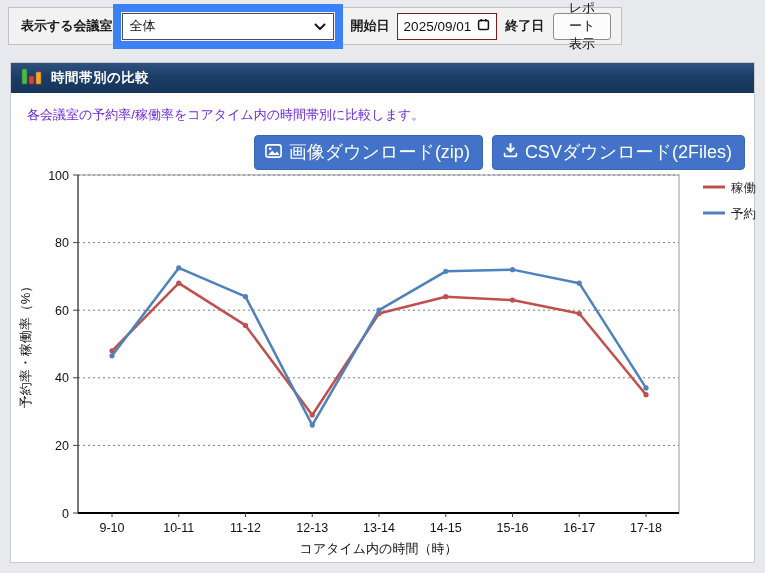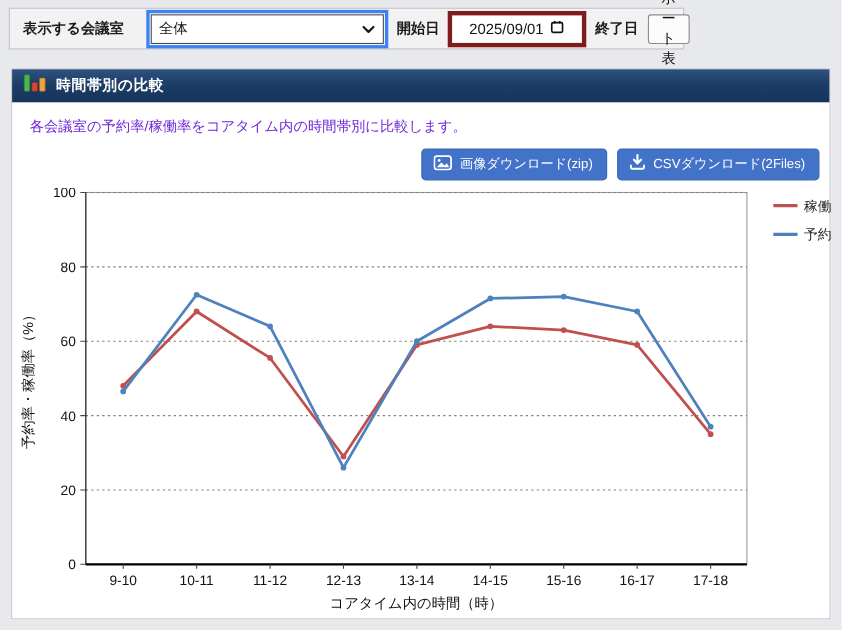--- a/index.html
+++ b/index.html
@@ -11,32 +11,32 @@
   }
   
   .toolbar{
     position:absolute;left:8px;top:7px;width:614px;height:38px;
     background:#f2f2f3;border:1px solid #c2c2c2;box-sizing:border-box;
     display:flex;align-items:center;
   }
   .tb-label{font-size:13px;font-weight:bold;color:#1a1a1a;white-space:nowrap;}
   .lbl-room{margin-left:12px;}
   .annotation-box{
-    margin-left:20px;border:3px solid #3b82f6;padding:1px;background:transparent;
+    margin-left:0;border:8px solid #3b82f6;padding:1px;background:transparent;
     display:flex;align-items:flex-start;
   }
   .select-box{
     width:196px;height:25px;background:#fff;border:1px solid #4d4d4d;
     display:flex;align-items:center;justify-content:space-between;
     padding:0 7px;font-size:13px;color:#111;box-sizing:content-box;cursor:pointer;
   }
   .date-label{margin-left:8px;}
   .date-input{
-    margin-left:7px;height:25px;background:#fff;border:4px solid #7f1d1d;
-    display:flex;align-items:center;gap:6px;padding:0 16px;
+    margin-left:7px;height:25px;background:#fff;border:1px solid #7f1d1d;
+    display:flex;align-items:center;gap:6px;padding:0 6px;
     font-size:13.5px;color:#111;cursor:text;
   }
   .report-btn{
     margin-left:9px;margin-right:10px;height:27px;padding:0 11px;
     background:#fcfcfc;border:1px solid #8c8c8c;border-radius:3px;
     font-size:13px;color:#111;display:flex;align-items:center;cursor:pointer;
     font-family:Liberation Serif, serif;
   }
   
   .panel{
@@ -45,21 +45,21 @@
   }
   .panel-header{
     height:30px;background:linear-gradient(#2e5180 0%,#1c3d66 45%,#16345a 100%);
     display:flex;align-items:center;gap:9px;padding:0 10px;
   }
   .panel-title{color:#ffffff;font-weight:bold;font-size:13.5px;letter-spacing:.5px;}
   .panel-desc{margin:13px 0 0 16px;font-size:13px;color:#6d28d9;}
   .btn-row{display:flex;justify-content:flex-end;gap:9px;margin:11px 9px 0 0;}
   .btn-blue{
     background:#4273c8;border:1px solid #3a66b3;border-radius:4px;
-    color:#fff;font-size:12px;padding:4px 12px 5px 10px;
+    color:#fff;font-size:18px;padding:4px 12px 5px 10px;
     display:flex;align-items:center;gap:7px;cursor:pointer;font-family:inherit;
   }
   .chart-wrap{position:absolute;left:0;top:108px;width:745px;height:393px;}
   svg text{font-family:"Liberation Sans","DejaVu Sans",sans-serif;}
 </style>
 </head>
 <body>
 
 <div class="toolbar">
   <span class="tb-label lbl-room">表示する会議室</span>

